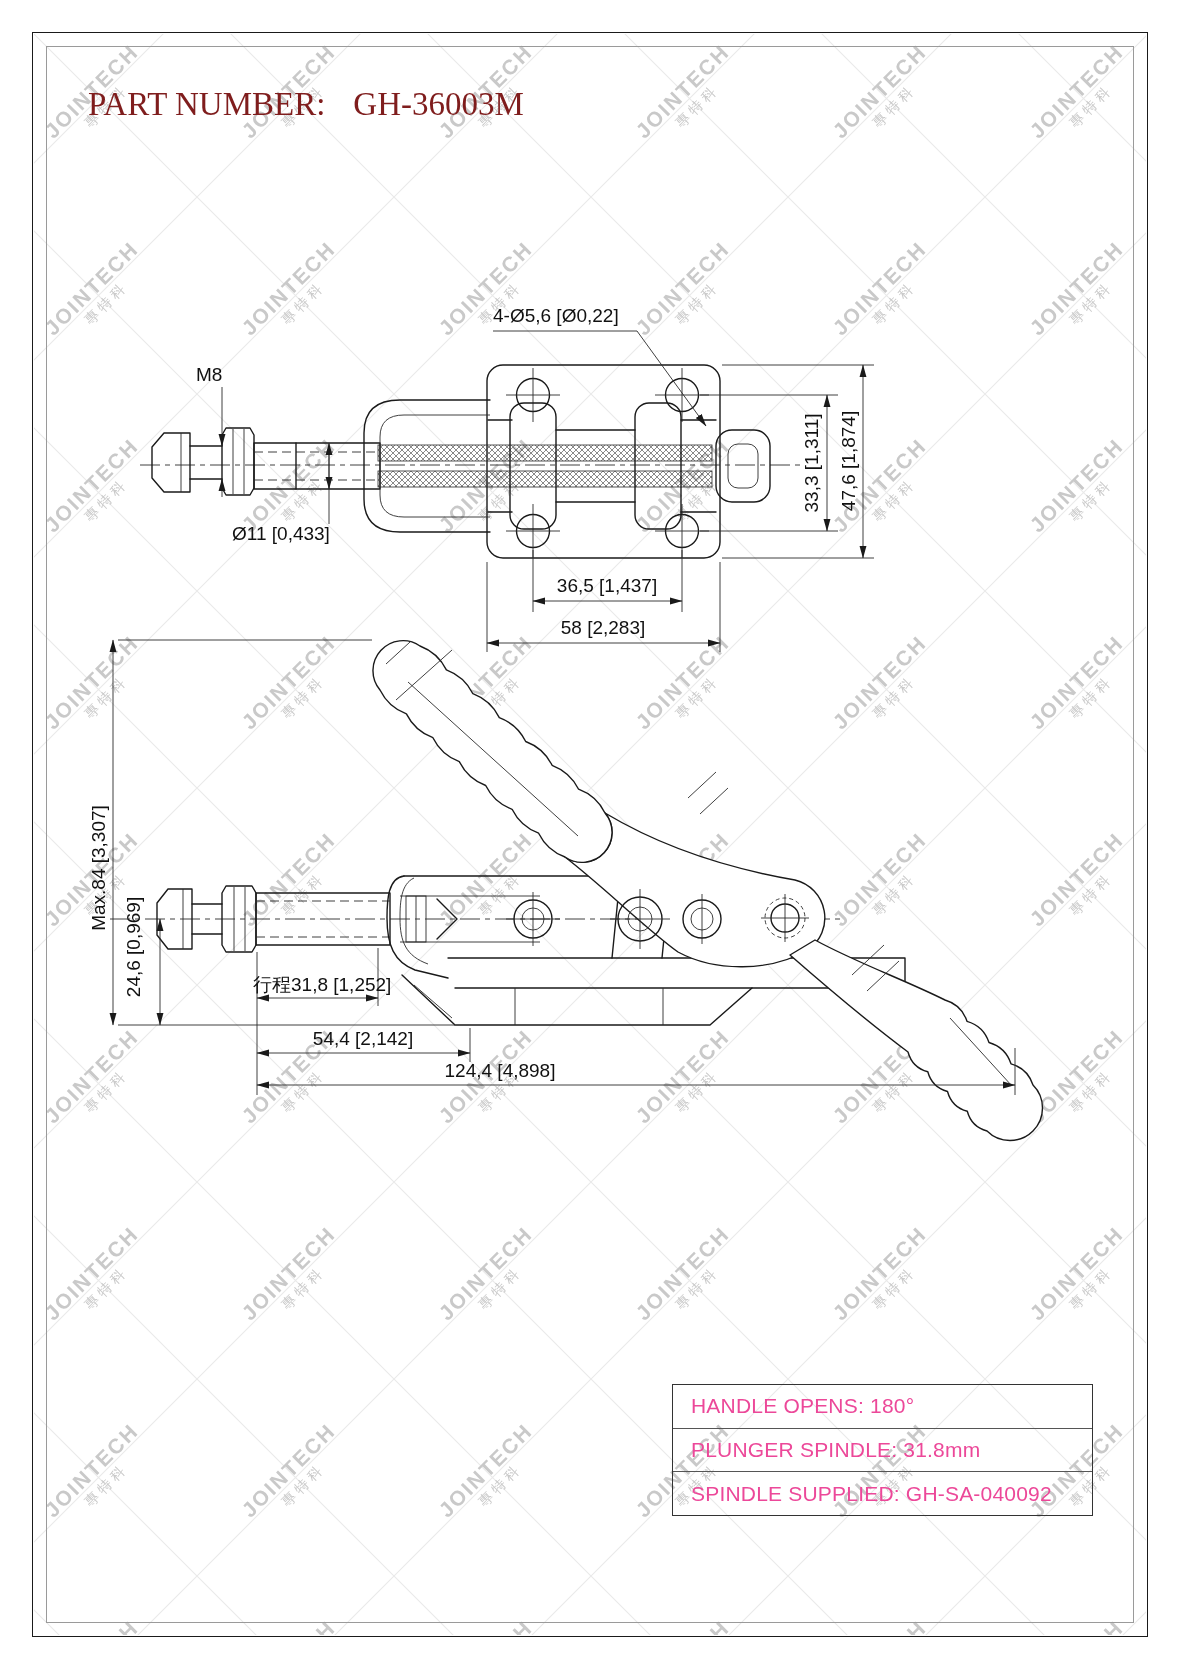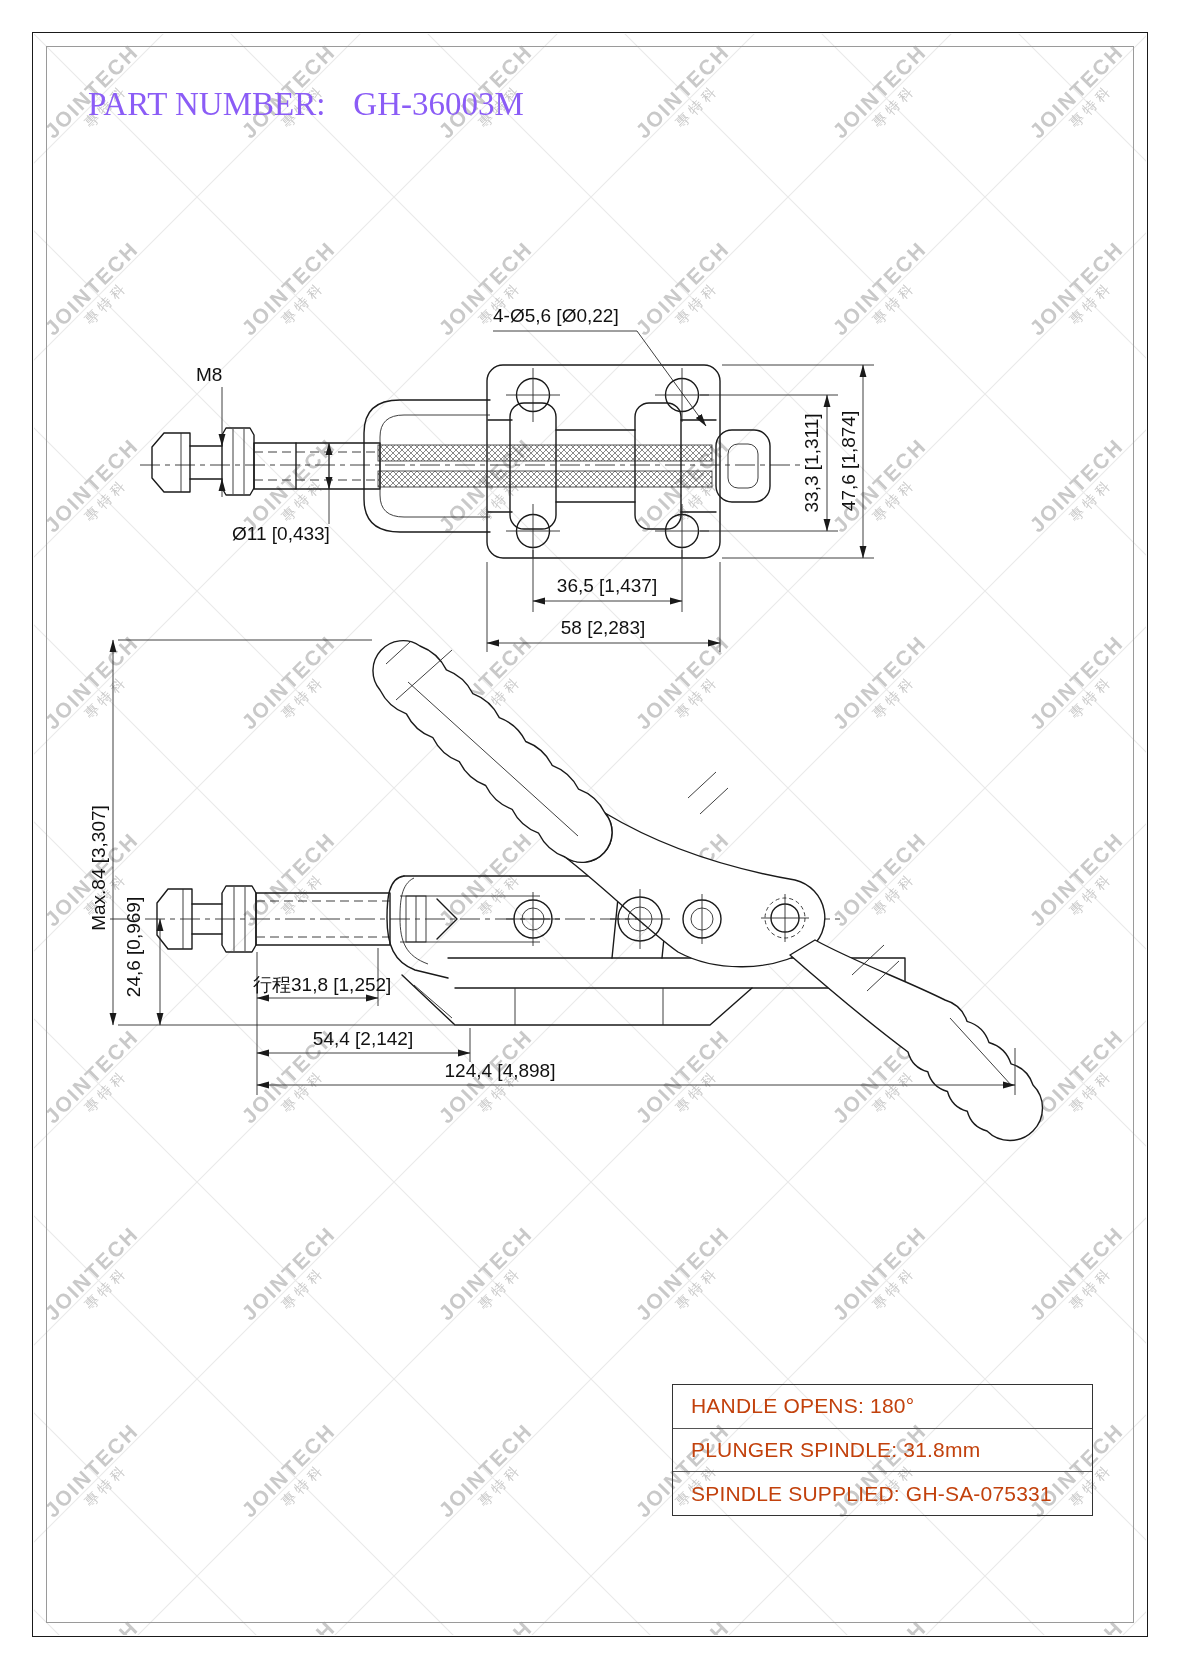--- a/index.html
+++ b/index.html
@@ -3,26 +3,26 @@
 <meta charset="utf-8">
 <style>
   html,body{margin:0;padding:0;background:#e8e8e8;}
   .page{position:relative;width:1180px;height:1669px;background:#fff;margin:0 auto;overflow:hidden;
         font-family:"Liberation Sans",sans-serif;}
   .frame-outer{position:absolute;left:32px;top:32px;right:32px;bottom:32px;
         border:1.5px solid var(--line,#1a1a1a);pointer-events:none;}
   .frame-inner{position:absolute;left:46px;top:46px;right:46px;bottom:46px;
         border:1px solid var(--border_inner,#9a9a9a);pointer-events:none;}
   .title{position:absolute;left:88px;top:86px;font-family:"Liberation Serif",serif;
-        font-size:33px;color:#8b5cf6;white-space:nowrap;}
+        font-size:33px;color:#7f1d1d;white-space:nowrap;}
   .title .val{margin-left:28px;}
   .drawing{position:absolute;left:0;top:0;}
   .spec-table{position:absolute;left:672px;top:1384px;width:421px;height:132px;
         border:1.5px solid #333;box-sizing:border-box;display:flex;flex-direction:column;}
-  .spec-row{flex:1;display:flex;align-items:center;padding-left:18px;font-size:21px;color:#c2410c;
+  .spec-row{flex:1;display:flex;align-items:center;padding-left:18px;font-size:21px;color:#ec4899;
         border-bottom:1px solid #555;box-sizing:border-box;letter-spacing:.2px;}
   .spec-row:last-child{border-bottom:none;}
   
   .ln{stroke:var(--line,#1a1a1a);stroke-width:1.4;fill:none;stroke-linecap:round;stroke-linejoin:round;}
   .lnw{stroke:var(--line,#1a1a1a);stroke-width:1.4;fill:#fff;stroke-linejoin:round;}
   .thin{stroke:#2a2a2a;stroke-width:.9;fill:none;}
   .cl{stroke:#2a2a2a;stroke-width:.9;fill:none;stroke-dasharray:20 5 5 5;}
   .dsh{stroke:#2a2a2a;stroke-width:.9;fill:none;stroke-dasharray:9 5;}
   .dshc{stroke:#2a2a2a;stroke-width:.9;fill:none;stroke-dasharray:4 3;}
   .hat{fill:url(#hatch);stroke:#2a2a2a;stroke-width:.8;}
@@ -214,16 +214,16 @@
   <div class="frame-outer"></div>
   <div class="frame-inner"></div>
 
   <div class="title">
     <span>PART NUMBER:</span><span class="val">GH-36003M</span>
   </div>
 
   <div class="spec-table">
     <div class="spec-row">HANDLE OPENS: 180°</div>
     <div class="spec-row">PLUNGER SPINDLE: 31.8mm</div>
-    <div class="spec-row">SPINDLE SUPPLIED: GH-SA-075331</div>
+    <div class="spec-row">SPINDLE SUPPLIED: GH-SA-040092</div>
   </div>
 
 </div>
 
 </body></html>

